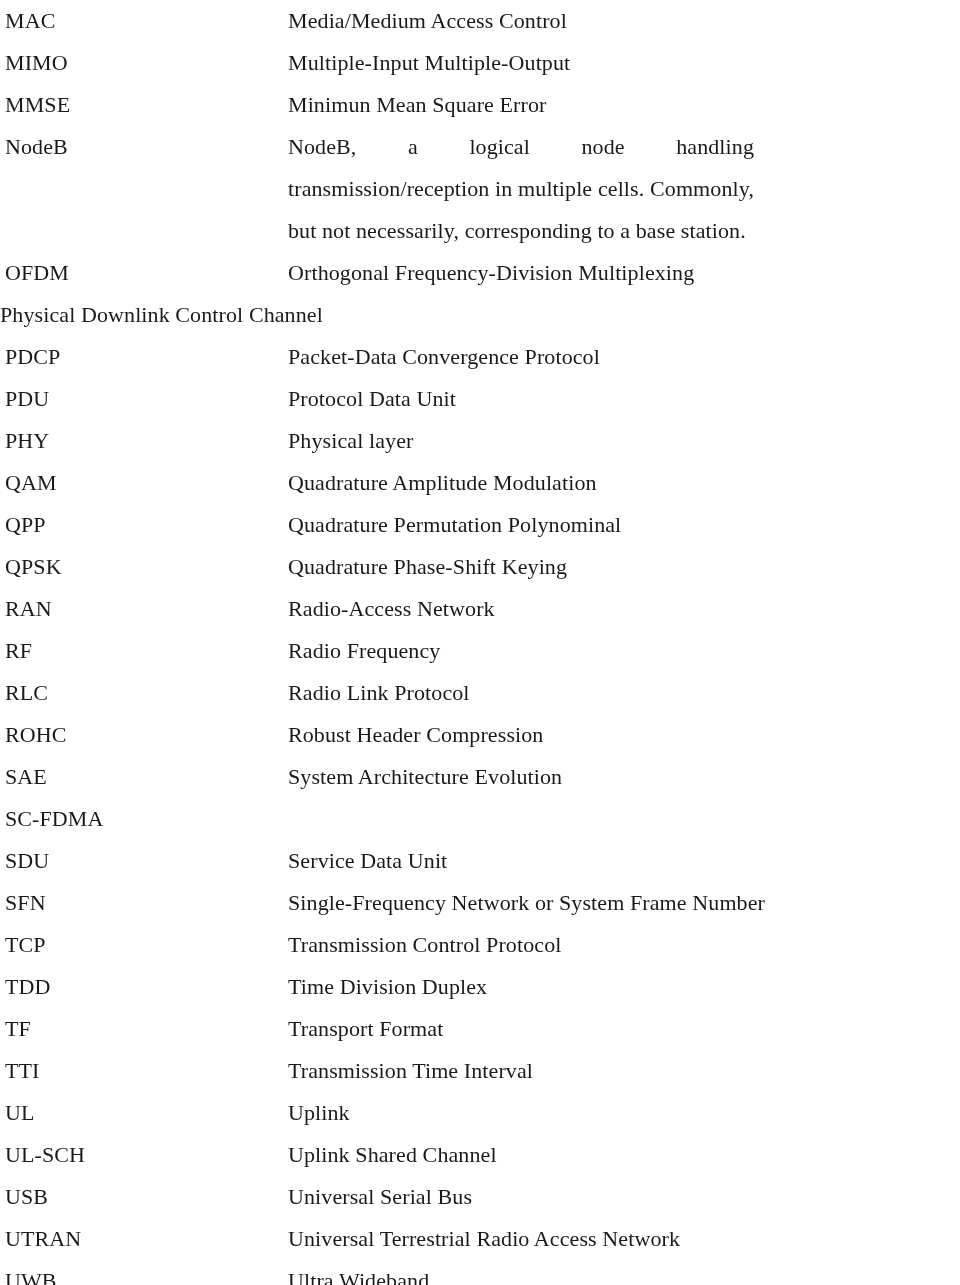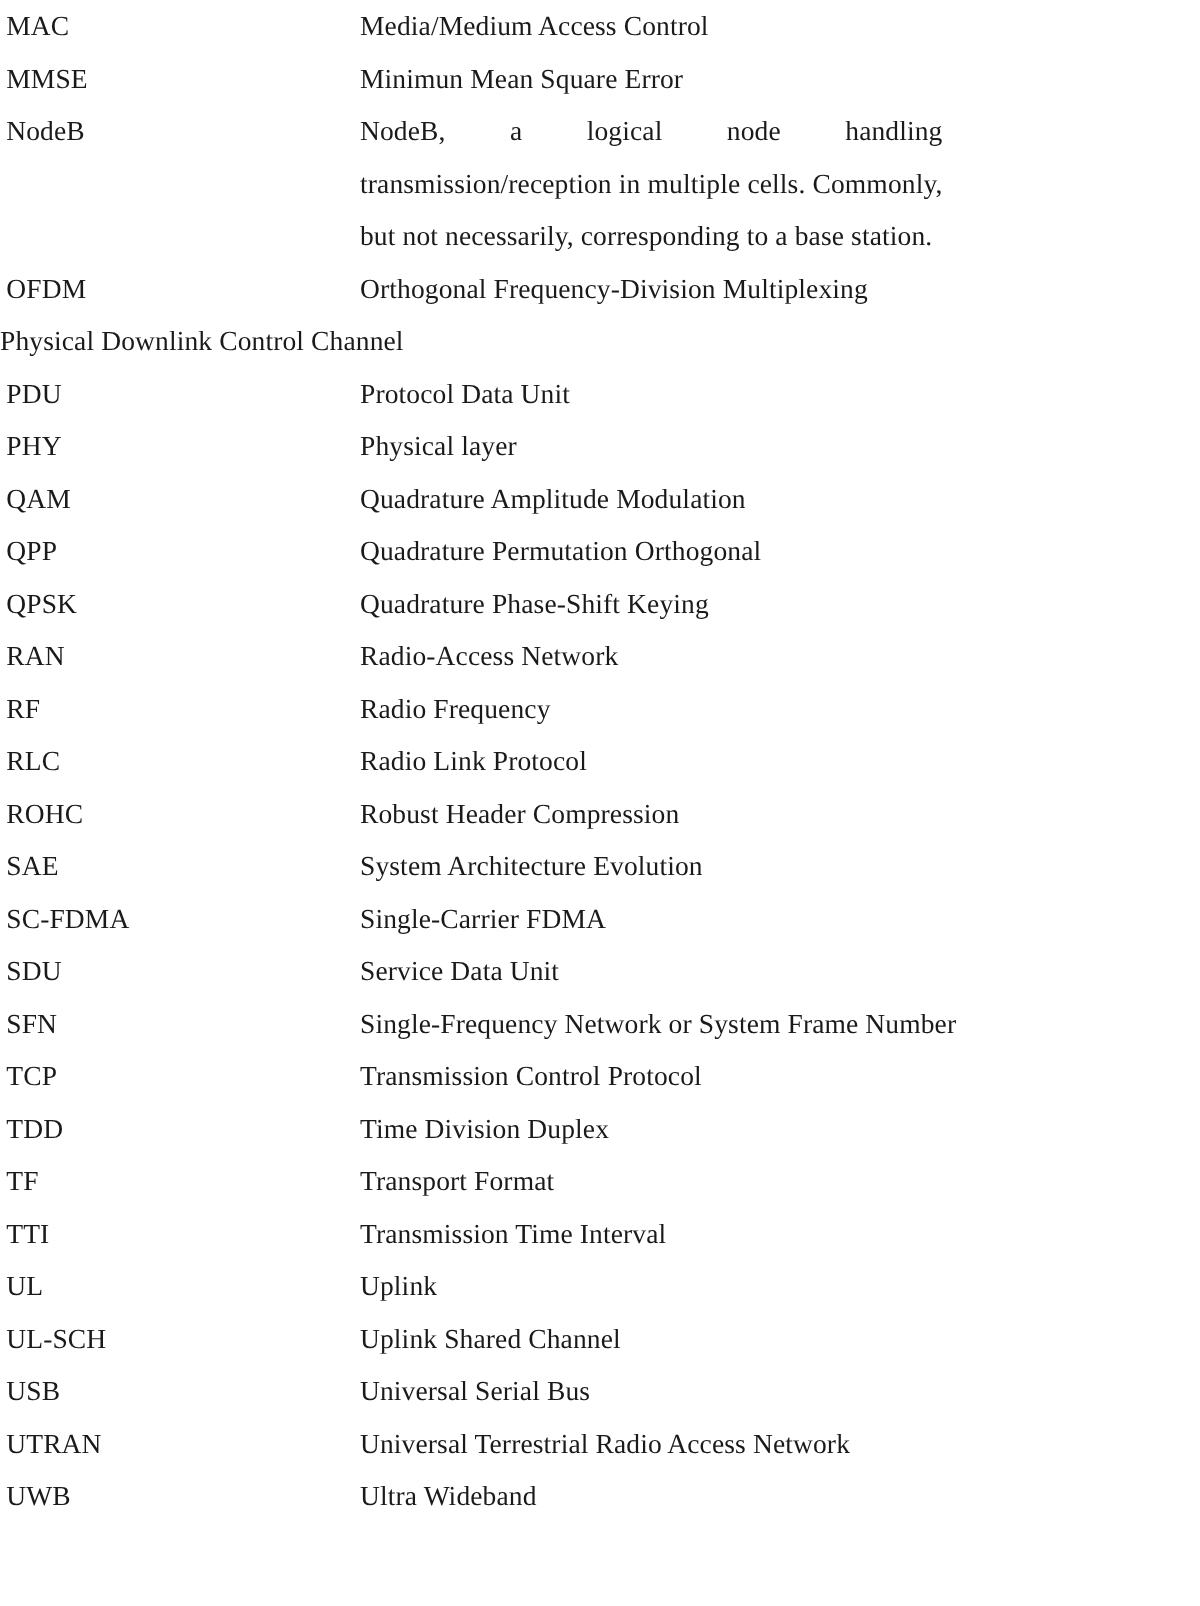--- a/index.html
+++ b/index.html
@@ -62,49 +62,57 @@
 </style>
 </head>
 <body>
 
 <div id="glossary">
     <div class="glossary-row">
       <div class="term-cell">MAC</div>
       <div class="definition-cell single">Media/Medium Access Control</div>
     </div>
     <div class="glossary-row">
+      <div class="term-cell">MIMO</div>
+      <div class="definition-cell single">Multiple-Input Multiple-Output</div>
+    </div>
+    <div class="glossary-row">
       <div class="term-cell">MMSE</div>
       <div class="definition-cell single">Minimun Mean Square Error</div>
     </div>
     <div class="glossary-row">
       <div class="term-cell">NodeB</div>
       <div class="definition-cell justified">NodeB, a logical node handling transmission/reception in multiple cells. Commonly, but not necessarily, corresponding to a base station.</div>
     </div>
     <div class="glossary-row">
       <div class="term-cell">OFDM</div>
       <div class="definition-cell single">Orthogonal Frequency-Division Multiplexing</div>
     </div>
     <div class="glossary-row">
       <div class="definition-cell single">Physical Downlink Control Channel</div>
     </div>
     <div class="glossary-row">
+      <div class="term-cell">PDCP</div>
+      <div class="definition-cell single">Packet-Data Convergence Protocol</div>
+    </div>
+    <div class="glossary-row">
       <div class="term-cell">PDU</div>
       <div class="definition-cell single">Protocol Data Unit</div>
     </div>
     <div class="glossary-row">
       <div class="term-cell">PHY</div>
       <div class="definition-cell single">Physical layer</div>
     </div>
     <div class="glossary-row">
       <div class="term-cell">QAM</div>
       <div class="definition-cell single">Quadrature Amplitude Modulation</div>
     </div>
     <div class="glossary-row">
       <div class="term-cell">QPP</div>
-      <div class="definition-cell single">Quadrature Permutation Orthogonal</div>
+      <div class="definition-cell single">Quadrature Permutation Polynominal</div>
     </div>
     <div class="glossary-row">
       <div class="term-cell">QPSK</div>
       <div class="definition-cell single">Quadrature Phase-Shift Keying</div>
     </div>
     <div class="glossary-row">
       <div class="term-cell">RAN</div>
       <div class="definition-cell single">Radio-Access Network</div>
     </div>
     <div class="glossary-row">
@@ -118,21 +126,20 @@
     <div class="glossary-row">
       <div class="term-cell">ROHC</div>
       <div class="definition-cell single">Robust Header Compression</div>
     </div>
     <div class="glossary-row">
       <div class="term-cell">SAE</div>
       <div class="definition-cell single">System Architecture Evolution</div>
     </div>
     <div class="glossary-row">
       <div class="term-cell">SC-FDMA</div>
-      <div class="definition-cell single">Single-Carrier FDMA</div>
     </div>
     <div class="glossary-row">
       <div class="term-cell">SDU</div>
       <div class="definition-cell single">Service Data Unit</div>
     </div>
     <div class="glossary-row">
       <div class="term-cell">SFN</div>
       <div class="definition-cell single">Single-Frequency Network or System Frame Number</div>
     </div>
     <div class="glossary-row">

